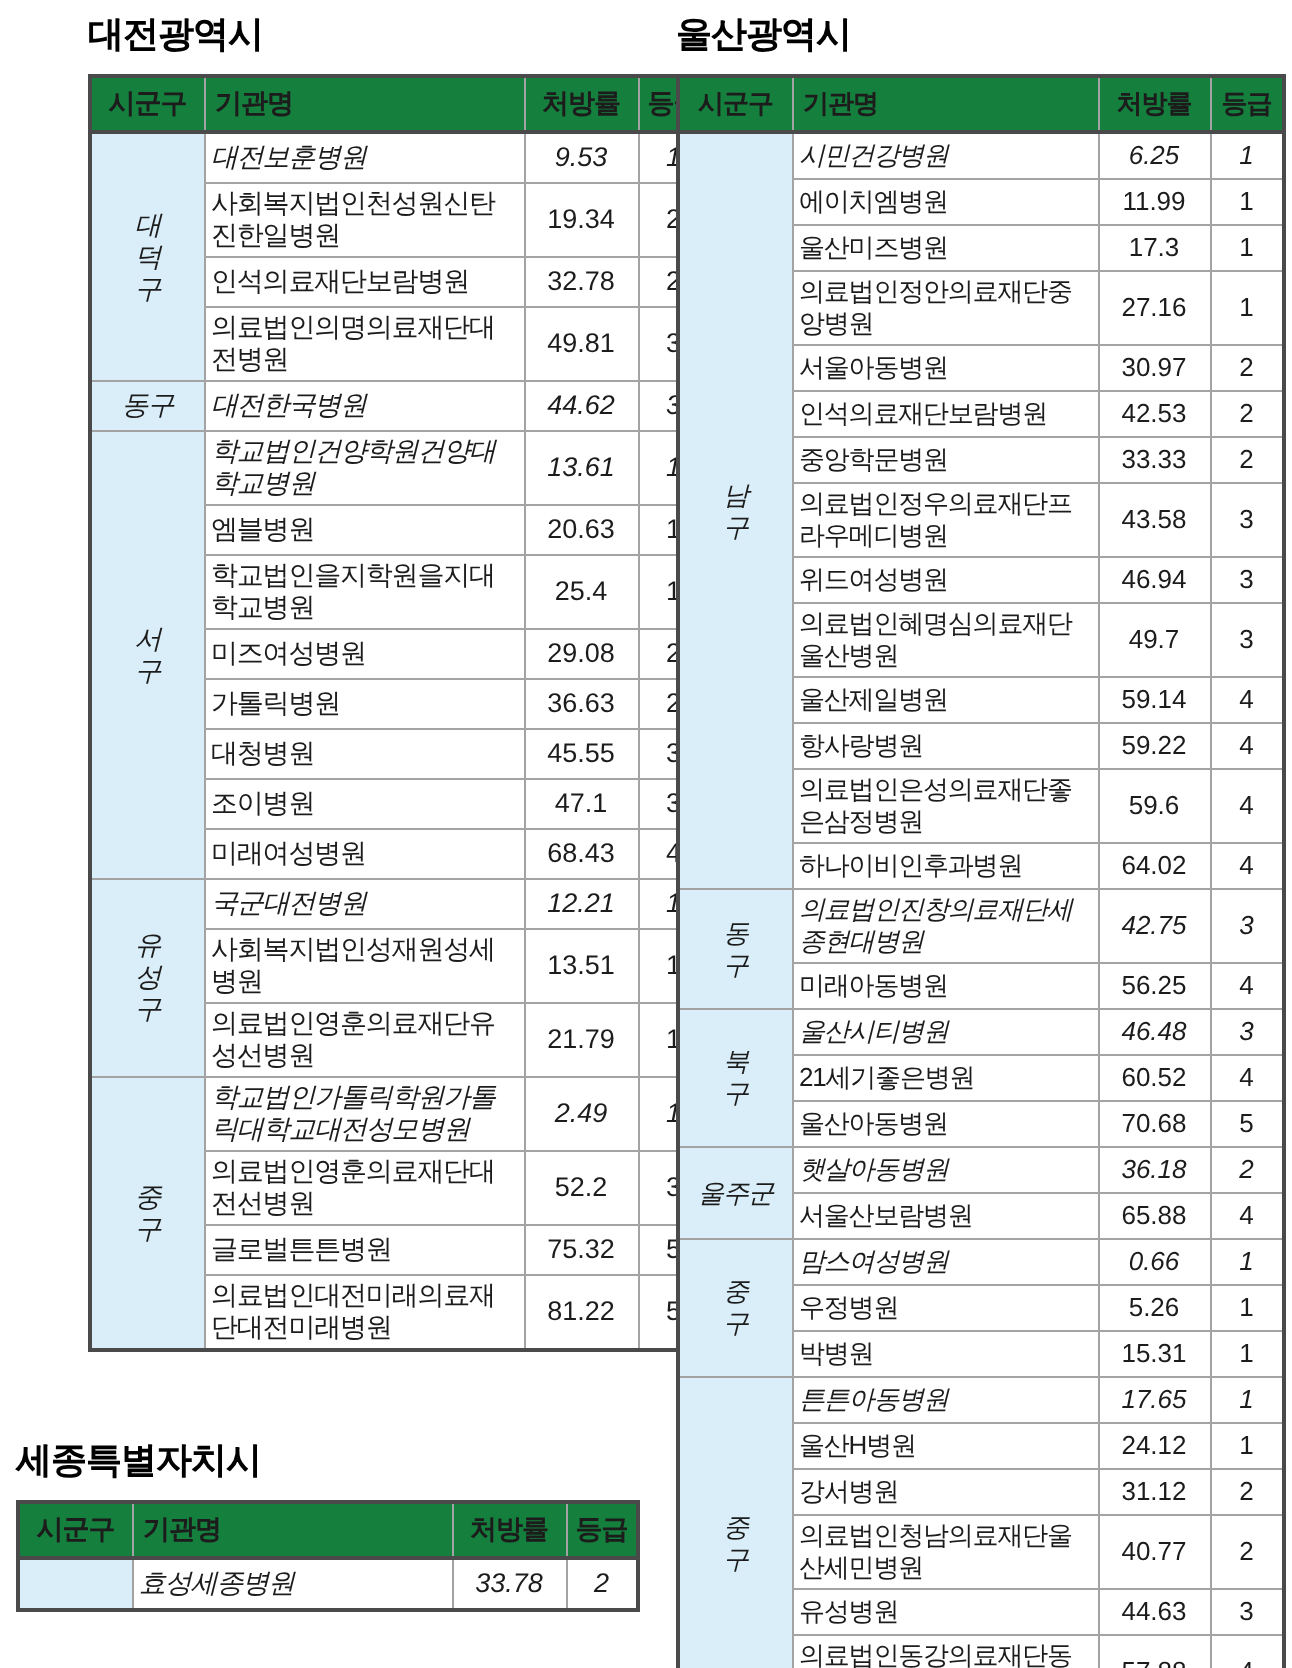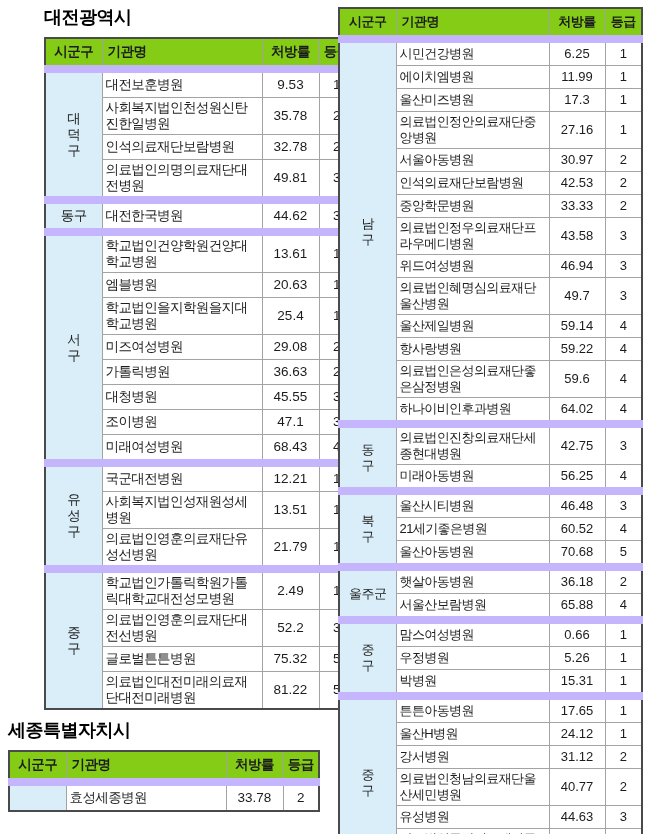--- a/index.html
+++ b/index.html
@@ -6,22 +6,22 @@
   .canvas{position:relative;width:646px;height:834px;background:#ffffff;overflow:hidden;
           font-family:"Liberation Sans","DejaVu Sans",sans-serif;}
   .block{position:absolute;}
   .pos-daejeon{left:8px;top:7px;width:310px;padding-left:36px;}
   .pos-sejong{left:8px;top:720px;width:310px;}
   .pos-ulsan{left:338px;top:7px;width:303px;}
   .title{margin:0 0 10px 0;font-size:18px;line-height:20px;font-weight:bold;color:#000;letter-spacing:-0.5px;}
   table.tbl{border-collapse:collapse;table-layout:fixed;width:100%;border:2px solid #4a4a4a;background:#fff;}
   .tbl td{border:1px solid #a3a3a3;vertical-align:middle;color:#1c1c1c;padding:2px 3px;}
   .tbl thead td{border-bottom:2px solid #4a4a4a;}
-  .tbl tr.gfirst td{border-top:8px solid #c4b5fd;}
-  .hd{background:#84cc16;font-weight:bold;color:#22223a;text-align:center;height:22px;letter-spacing:-0.5px;margin-left:8px;}
+  .tbl tr.gfirst td{border-top:1px solid #c4b5fd;font-style:italic;}
+  .hd{background:#15803d;font-weight:bold;color:#22223a;text-align:center;height:22px;letter-spacing:-0.5px;margin-left:8px;}
   .hd.hd-name{text-align:left;padding-left:5px;}
   .dist{background:#d9eef8;text-align:center;white-space:pre-line;line-height:15px;letter-spacing:-0.5px;}
   .nm{text-align:left;padding:2px 5px;word-break:break-all;letter-spacing:-0.6px;}
   .rt,.gr{text-align:center;padding:0 1px;}
   .t-left td{font-size:13.5px;line-height:16px;}
   .t-left tbody td{height:20px;}
   .t-right td{font-size:13px;line-height:16px;}
   .t-right tbody td{height:18px;}
   .t-left col.c0{width:57px}.t-left col.c1{width:160px}.t-left col.c2{width:57px}.t-left col.c3{width:36px}
   .t-right col.c0{width:57px}.t-right col.c1{width:153px}.t-right col.c2{width:56px}.t-right col.c3{width:37px}
@@ -53,21 +53,21 @@
             <tr class="gfirst">
               <td class="dist" rowspan="4">대
 덕
 구</td>
               <td class="nm">대전보훈병원</td>
               <td class="rt">9.53</td>
               <td class="gr">1</td>
             </tr>
             <tr>
               <td class="nm">사회복지법인천성원신탄진한일병원</td>
-              <td class="rt">35.78</td>
+              <td class="rt">19.34</td>
               <td class="gr">2</td>
             </tr>
             <tr>
               <td class="nm">인석의료재단보람병원</td>
               <td class="rt">32.78</td>
               <td class="gr">2</td>
             </tr>
             <tr>
               <td class="nm">의료법인의명의료재단대전병원</td>
               <td class="rt">49.81</td>
@@ -160,20 +160,21 @@
               <td class="nm">의료법인대전미래의료재단대전미래병원</td>
               <td class="rt">81.22</td>
               <td class="gr">5</td>
             </tr>
           </tbody>
         </table>
       </div>
   </section>
 
   <section class="block pos-ulsan">
+    <h2 class="title">울산광역시</h2>
     <div>
         <table class="tbl t-right">
           <colgroup>
             <col class="c0">
             <col class="c1">
             <col class="c2">
             <col class="c3">
           </colgroup>
           <thead>
             <tr>

